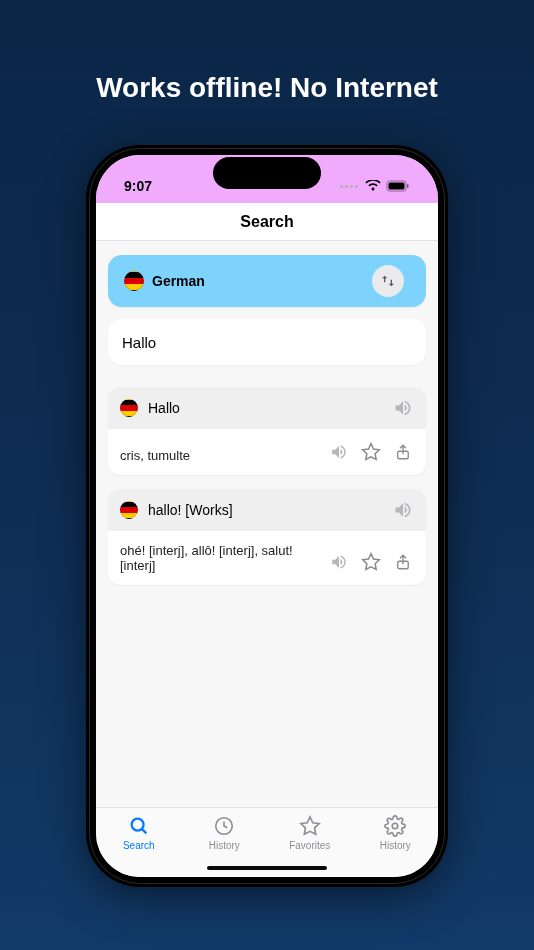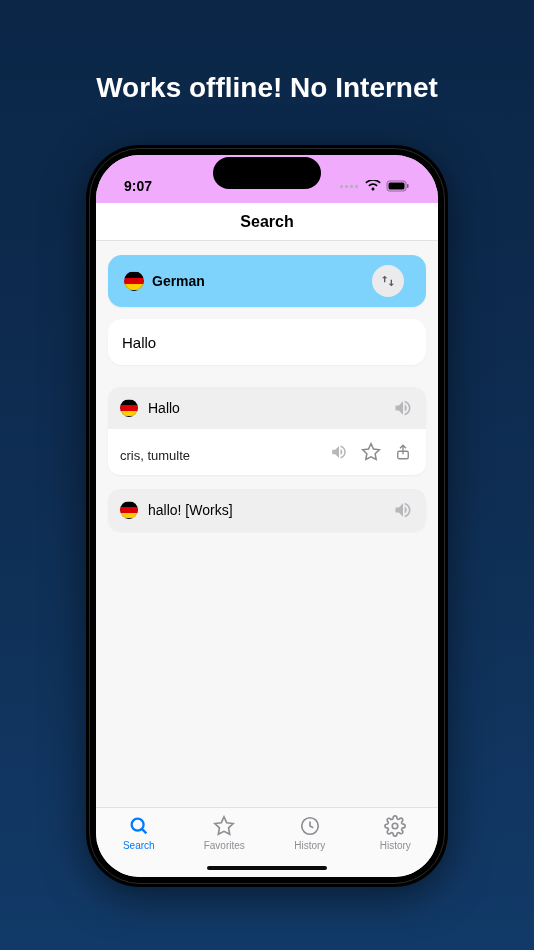--- a/index.html
+++ b/index.html
@@ -339,50 +339,69 @@
       <div class="result-block">
         <div class="result-header">
           <span class="flag de"></span>
           <span class="word">hallo! [Works]</span>
           <span class="icon-btn">
             <svg width="20" height="20" viewBox="0 0 24 24" fill="currentColor">
               <path d="M3 9v6h4l5 5V4L7 9H3zm13.5 3c0-1.8-1-3.3-2.5-4.1v8.1c1.5-.7 2.5-2.2 2.5-4zM14 3.2v2.1c2.9.9 5 3.5 5 6.7s-2.1 5.9-5 6.7v2.1c4-0.9 7-4.5 7-8.8s-3-7.9-7-8.8z"></path>
             </svg>
           </span>
         </div>
+        <div class="result-body">
+          <span class="translation">ohé! [interj], allô! [interj], salut! [interj]</span>
+          <span class="icon-btn">
+            <svg width="18" height="18" viewBox="0 0 24 24" fill="currentColor">
+              <path d="M3 9v6h4l5 5V4L7 9H3zm13.5 3c0-1.8-1-3.3-2.5-4.1v8.1c1.5-.7 2.5-2.2 2.5-4zM14 3.2v2.1c2.9.9 5 3.5 5 6.7s-2.1 5.9-5 6.7v2.1c4-0.9 7-4.5 7-8.8s-3-7.9-7-8.8z"></path>
+            </svg>
+          </span>
+          <span class="icon-btn icon-btn-dark">
+            <svg width="20" height="20" viewBox="0 0 24 24" fill="none" stroke="currentColor" stroke-width="1.8">
+              <polygon points="12 2 15 8.5 22 9.3 17 14 18.2 21 12 17.8 5.8 21 7 14 2 9.3 9 8.5 12 2"></polygon>
+            </svg>
+          </span>
+          <span class="icon-btn icon-btn-dark">
+            <svg width="18" height="18" viewBox="0 0 24 24" fill="none" stroke="currentColor" stroke-width="1.8">
+              <path d="M12 3v12M8 7l4-4 4 4"></path>
+              <rect x="5" y="11" width="14" height="10" rx="2"></rect>
+            </svg>
+          </span>
+        </div>
       </div>
 
     </div>
 
     <div class="tab-bar">
       <div class="tab-item active">
         <span class="tab-icon">
           <svg viewBox="0 0 24 24" fill="none" stroke="currentColor" stroke-width="2.5">
             <circle cx="10.5" cy="10.5" r="6.5"></circle>
             <line x1="20" y1="20" x2="15.2" y2="15.2"></line>
           </svg>
         </span>
         <span>Search</span>
       </div>
       <div class="tab-item">
         <span class="tab-icon">
           <svg viewBox="0 0 24 24" fill="none" stroke="currentColor" stroke-width="1.8">
-            <polygon points="12 2 15 8.5 22 9.3 17 14 18.2 21 12 17.8 5.8 21 7 14 2 9.3 9 8.5 12 2"></polygon>
-          </svg>
-        </span>
-        <span>Favorites</span>
+            <circle cx="12" cy="12" r="9"></circle>
+            <polyline points="12 7 12 12 15.5 14"></polyline>
+          </svg>
+        </span>
+        <span>History</span>
       </div>
       <div class="tab-item">
         <span class="tab-icon">
           <svg viewBox="0 0 24 24" fill="none" stroke="currentColor" stroke-width="1.8">
-            <circle cx="12" cy="12" r="9"></circle>
-            <polyline points="12 7 12 12 15.5 14"></polyline>
-          </svg>
-        </span>
-        <span>History</span>
+            <polygon points="12 2 15 8.5 22 9.3 17 14 18.2 21 12 17.8 5.8 21 7 14 2 9.3 9 8.5 12 2"></polygon>
+          </svg>
+        </span>
+        <span>Favorites</span>
       </div>
       <div class="tab-item">
         <span class="tab-icon">
           <svg viewBox="0 0 24 24" fill="none" stroke="currentColor" stroke-width="1.8">
             <circle cx="12" cy="12" r="3"></circle>
             <path d="M19.4 15a1.7 1.7 0 0 0 .3 1.8l.1.1a2 2 0 1 1-2.8 2.8l-.1-.1a1.7 1.7 0 0 0-1.8-.3 1.7 1.7 0 0 0-1 1.5V21a2 2 0 1 1-4 0v-.1a1.7 1.7 0 0 0-1.1-1.5 1.7 1.7 0 0 0-1.8.3l-.1.1a2 2 0 1 1-2.8-2.8l.1-.1a1.7 1.7 0 0 0 .3-1.8 1.7 1.7 0 0 0-1.5-1H3a2 2 0 1 1 0-4h.1a1.7 1.7 0 0 0 1.5-1.1 1.7 1.7 0 0 0-.3-1.8l-.1-.1a2 2 0 1 1 2.8-2.8l.1.1a1.7 1.7 0 0 0 1.8.3H9a1.7 1.7 0 0 0 1-1.5V3a2 2 0 1 1 4 0v.1a1.7 1.7 0 0 0 1 1.5 1.7 1.7 0 0 0 1.8-.3l.1-.1a2 2 0 1 1 2.8 2.8l-.1.1a1.7 1.7 0 0 0-.3 1.8V9c.3.6.9 1 1.5 1H21a2 2 0 1 1 0 4h-.1a1.7 1.7 0 0 0-1.5 1z"></path>
           </svg>
         </span>
         <span>History</span>
       </div>

